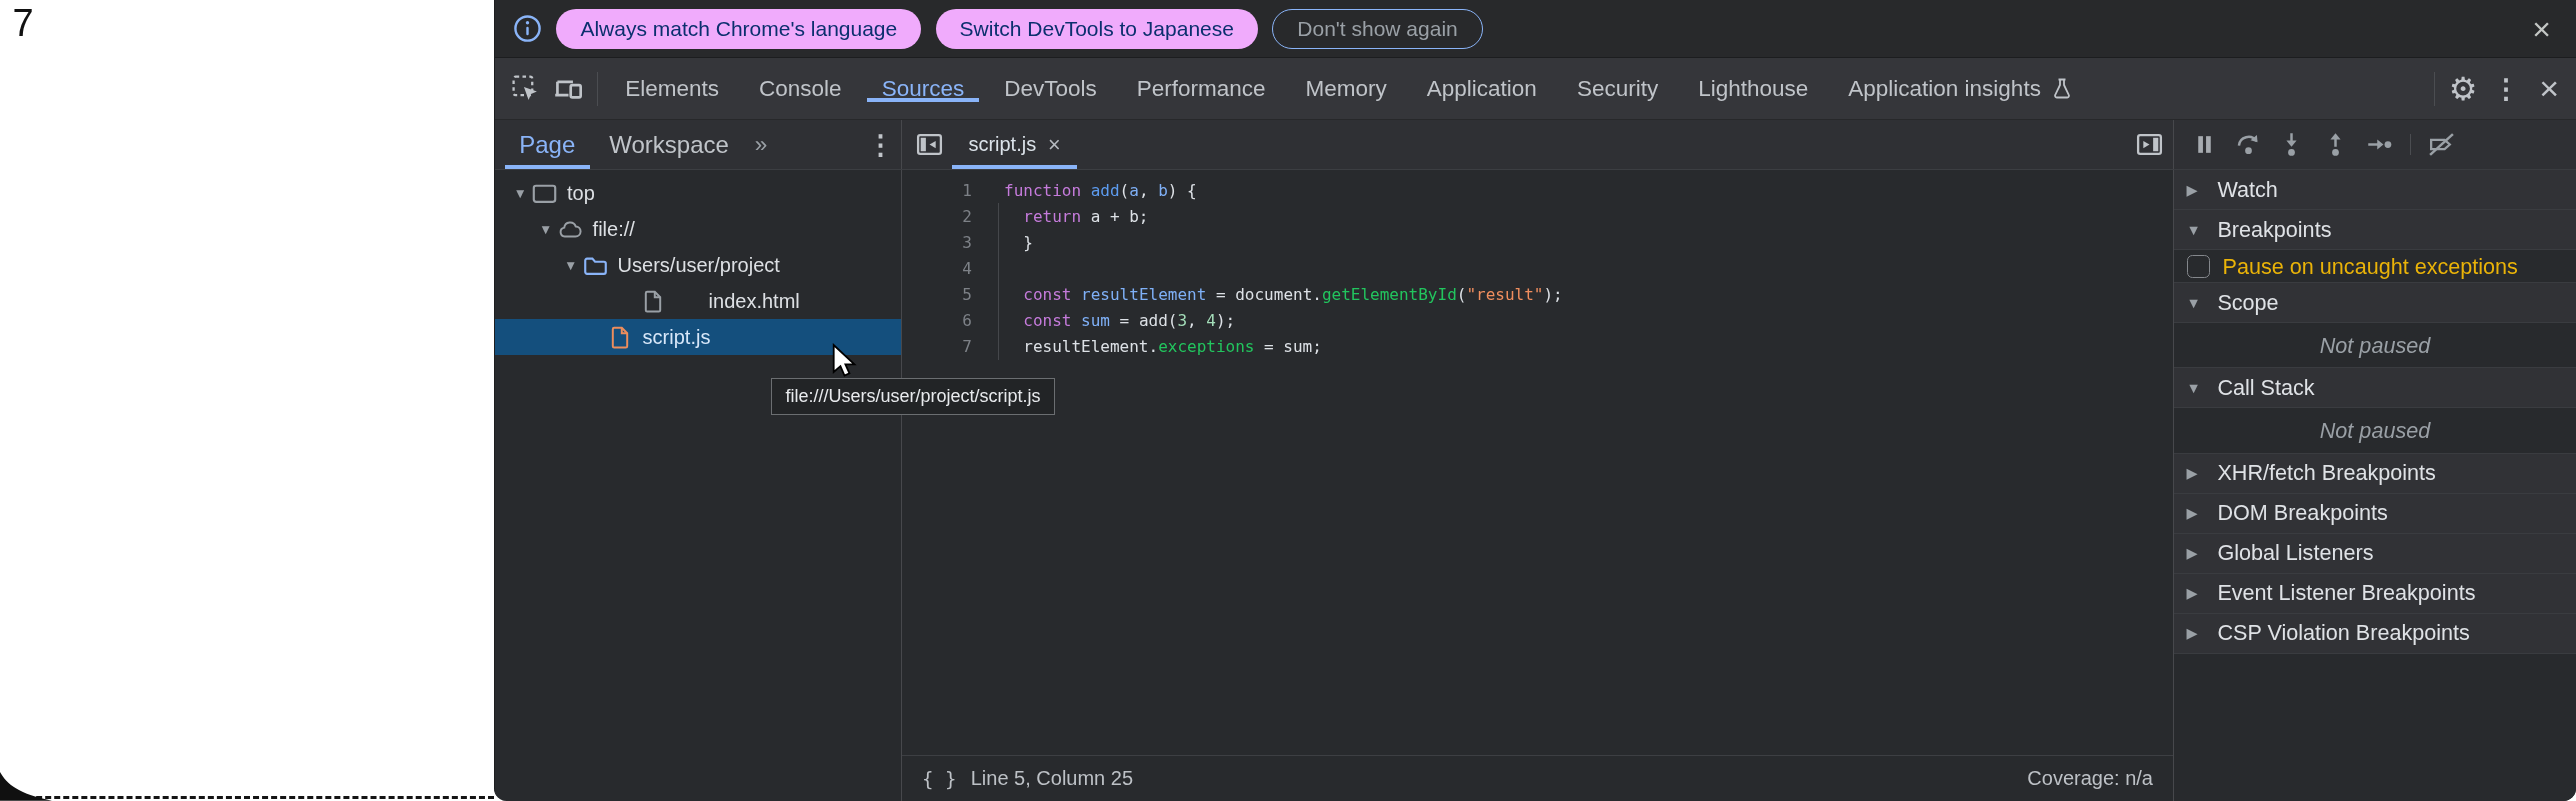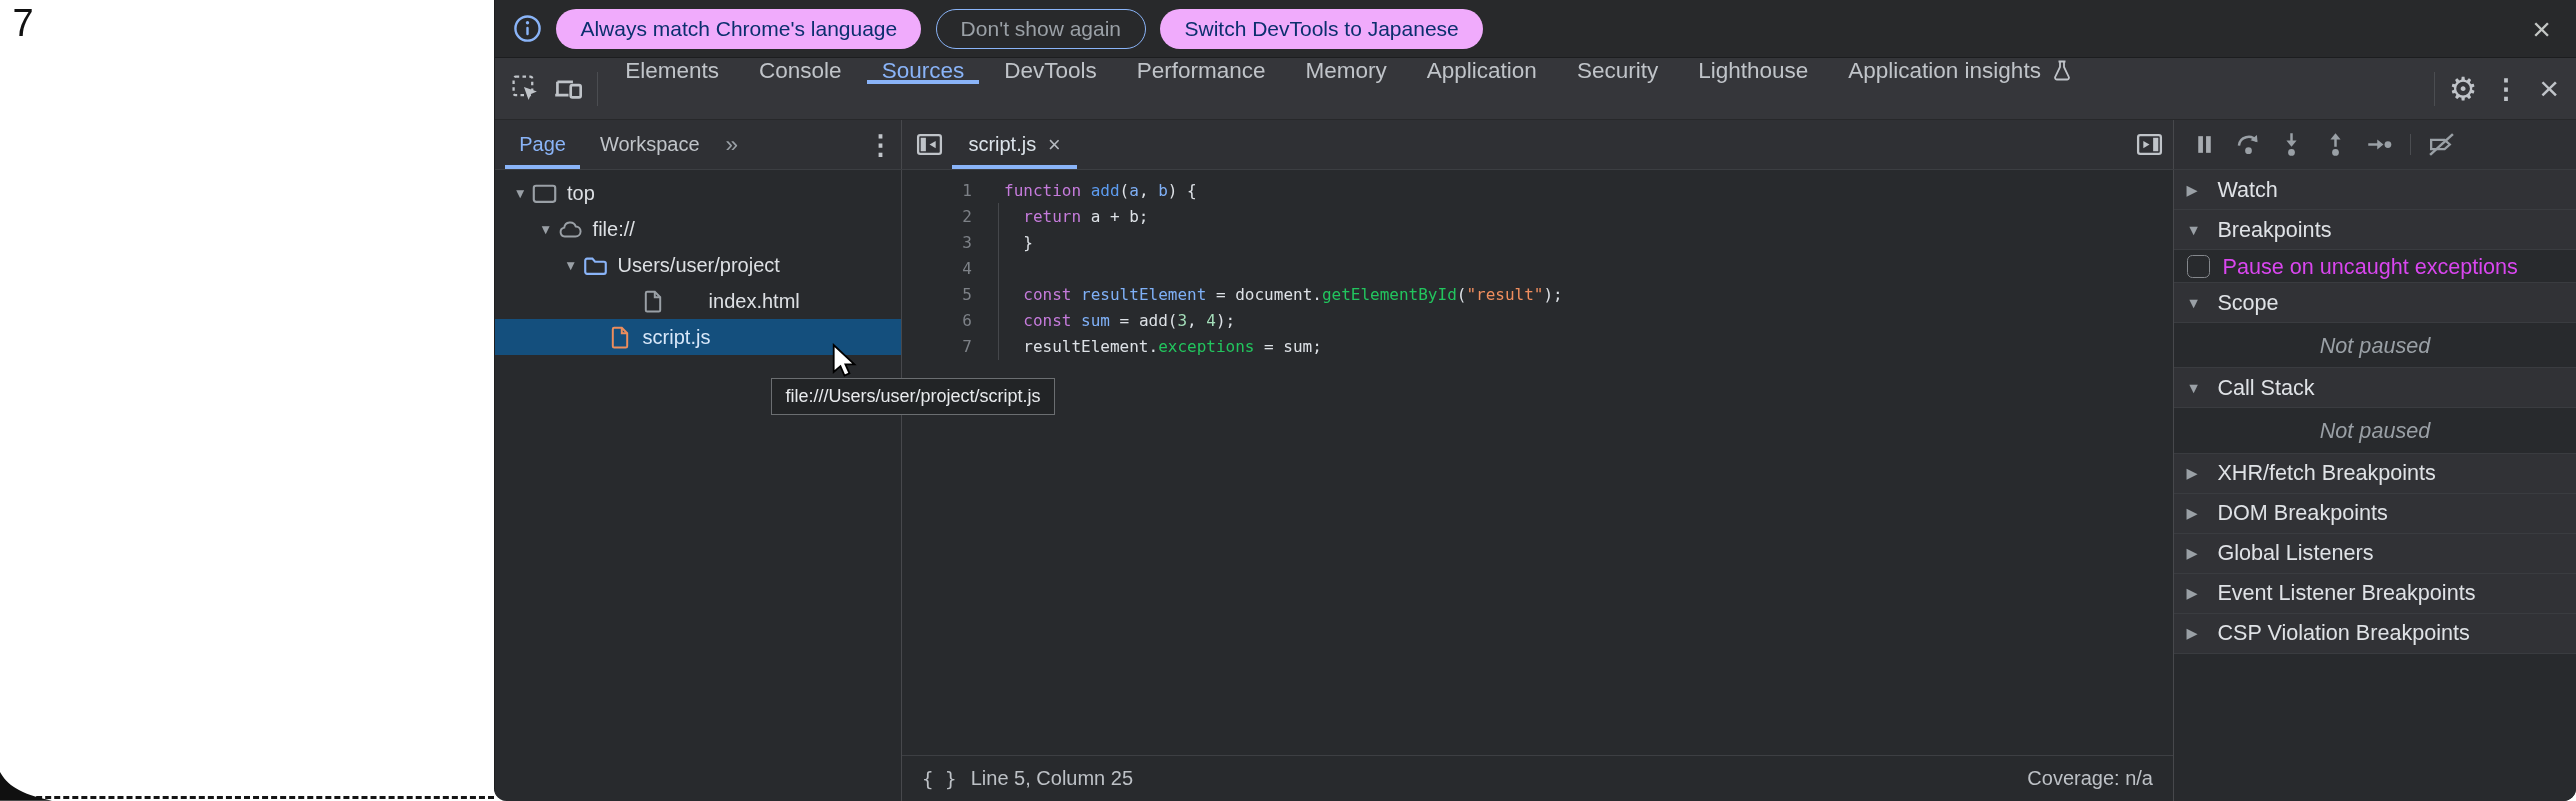--- a/index.html
+++ b/index.html
@@ -41,21 +41,21 @@
   .glyph { color:#c0c4c9; }
   .gear-glyph { font-size:32px; }
   .dots-glyph { font-size:27px; letter-spacing:0; font-weight:bold; }
   .close-glyph { font-size:34px; }
 
   
   .second-row { flex:0 0 50px; height:50px; background:#2f3034; display:flex;
     border-bottom:0.9px solid #3c3e42; }
   .nav-header { flex:0 0 407px; width:407px; display:flex; align-items:stretch;
     border-right:0.9px solid #47484c; padding-left:7.2px; }
-  .mini-tab { display:flex; align-items:center; padding:0 17px; font-size:20px;
+  .mini-tab { display:flex; align-items:center; padding:0 17px; font-size:24px;
     color:#c0c4c9; position:relative; }
   .mini-tab.selected { color:#8ab4f8; }
   .mini-tab.selected::after { content:""; position:absolute; left:2.7px; right:2.7px; bottom:0;
     height:3.6px; background:#8ab4f8; }
   .chevrons { color:#9aa0a6; font-size:22.5px; display:flex; align-items:center; padding:0 9px; }
   .nav-dots { margin-left:auto; width:41px; display:flex; align-items:center; justify-content:center; }
   .editor-header { flex:1; display:flex; align-items:stretch; border-right:0.9px solid #47484c;
     padding-left:5.4px; }
   .file-tab { display:flex; align-items:center; gap:11.7px; padding:0 16px; position:relative;
     color:#dce3ea; font-size:20px; }
@@ -100,21 +100,21 @@
   .brackets { font-family:"DejaVu Sans Mono", monospace; font-size:19px; color:#bdc1c6; }
   .coverage { margin-left:auto; }
 
   .debugger-panel { flex:0 0 402px; width:402px; display:flex; flex-direction:column;
     background:#282a2d; }
   .sec-header { flex:0 0 41px; height:41px; background:#313236; border-top:0.9px solid #3a3c40;
     border-bottom:0.9px solid #3a3c40; margin-top:-0.9px; display:flex; align-items:center;
     padding-left:12.6px; gap:10.8px; color:#dfe2e6; font-size:21.6px; }
   .tri { width:20px; flex:0 0 20px; color:#9aa0a6; font-size:14.4px; }
   .check-row { flex:0 0 33px; height:33px; display:flex; align-items:center; padding-left:12.6px;
-    gap:12.6px; font-size:21.6px; color:#d946ef; }
+    gap:12.6px; font-size:21.6px; color:#eab308; }
   .check-row:first-of-type { margin-top:1.8px; }
   .checkbox { width:23.4px; height:23.4px; border:1.8px solid #84878c; border-radius:5.4px; background:transparent; }
   .pause-status-row { flex:0 0 45px; height:45px; display:flex; align-items:center;
     justify-content:center; font-style:italic; color:#9aa0a6; font-size:21.6px; }
 
   
   .tooltip { position:absolute; left:771px; top:378px; height:37px; display:flex;
     align-items:center; padding:0 13.5px; background:#222426; border:1.8px solid #6b6e71;
     color:#e8eaed; font-size:18px; white-space:nowrap; z-index:40; }
   .mouse-cursor { position:absolute; left:831px; top:343px; z-index:60; }
@@ -131,41 +131,41 @@
 <div id="devtools">
 
   <div class="banner">
     <svg width="29" height="29" viewBox="0 0 24 24">
       <circle cx="12" cy="12" r="10" fill="none" stroke="#8ab4f8" stroke-width="2"></circle>
       <rect x="11" y="10.5" width="2" height="7" rx="1" fill="#8ab4f8"></rect>
       <circle cx="12" cy="7.2" r="1.4" fill="#8ab4f8"></circle>
     </svg>
     <div id="banner-buttons" style="display:flex;gap:14.4px;">
         <div class="pill filled">Always match Chrome's language</div>
+        <div class="pill filled">Switch DevTools to Japanese</div>
         <div class="pill outlined">Don't show again</div>
-        <div class="pill filled">Switch DevTools to Japanese</div>
       </div>
     <span class="banner-close">×</span>
   </div>
 
   <div class="main-toolbar">
     <div class="icon-btn">
       <svg width="29" height="29" viewBox="0 0 28 28">
         <rect x="2.5" y="2.5" width="18" height="18" rx="2" fill="none" stroke="#c0c4c9" stroke-width="2.2" stroke-dasharray="3.4 3.2"></rect>
         <path d="M12.5 12.5 L25 17 L19.3 19.3 L17 25 Z" fill="#c0c4c9"></path>
       </svg>
     </div>
     <div class="icon-btn">
       <svg width="31" height="31" viewBox="0 0 28 28">
         <path d="M4 8 h14 M4 8 v12 M2 20 h12" fill="none" stroke="#c0c4c9" stroke-width="2.4"></path>
         <rect x="16" y="11" width="9" height="11" rx="1.5" fill="#35363a" stroke="#c0c4c9" stroke-width="2.4"></rect>
       </svg>
     </div>
     <div class="vsep"></div>
-    <div id="main-tabs" style="display:flex;align-items:flex-start;">
+    <div id="main-tabs" style="display:flex;align-items:center;">
         <div class="tab">
           <span>Elements</span>
         </div>
         <div class="tab">
           <span>Console</span>
         </div>
         <div class="tab selected">
           <span>Sources</span>
         </div>
         <div class="tab">

